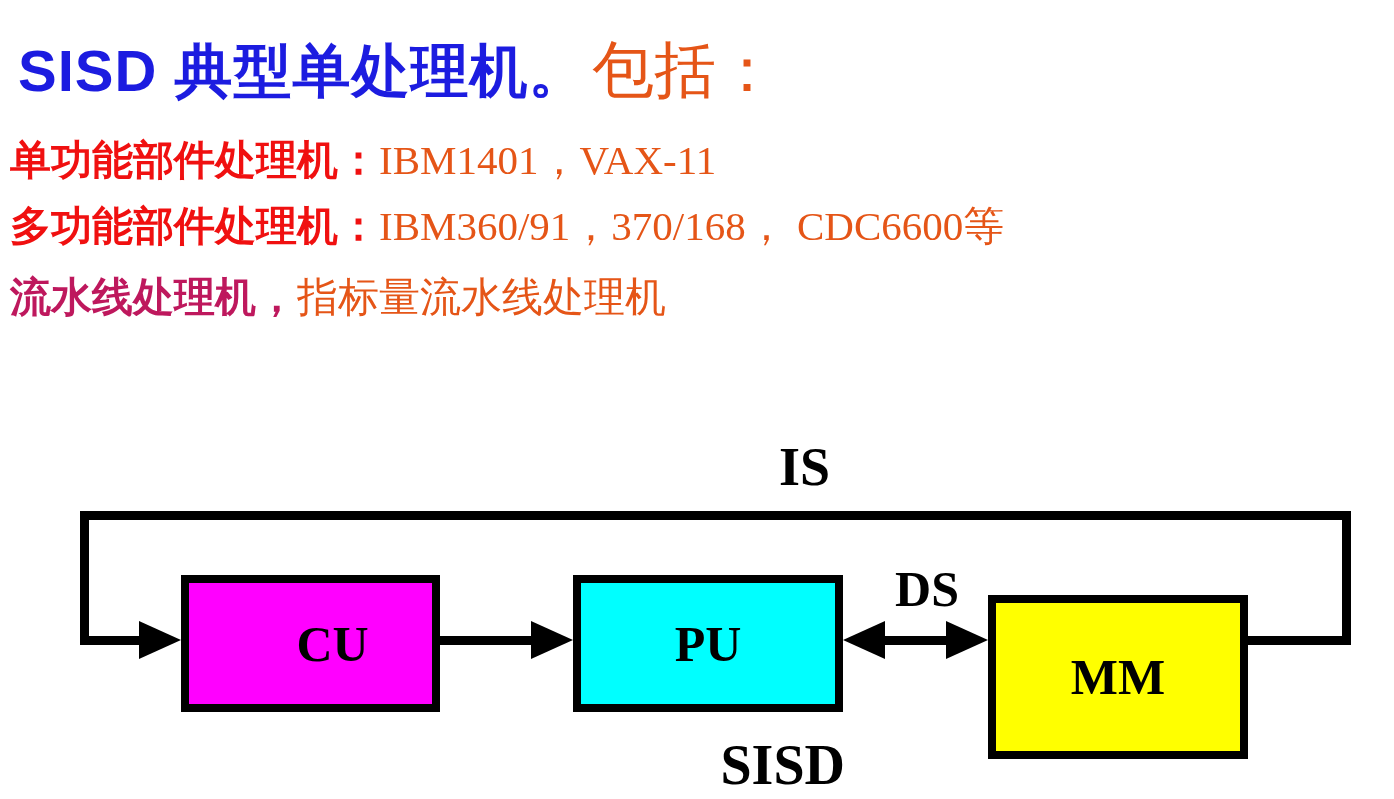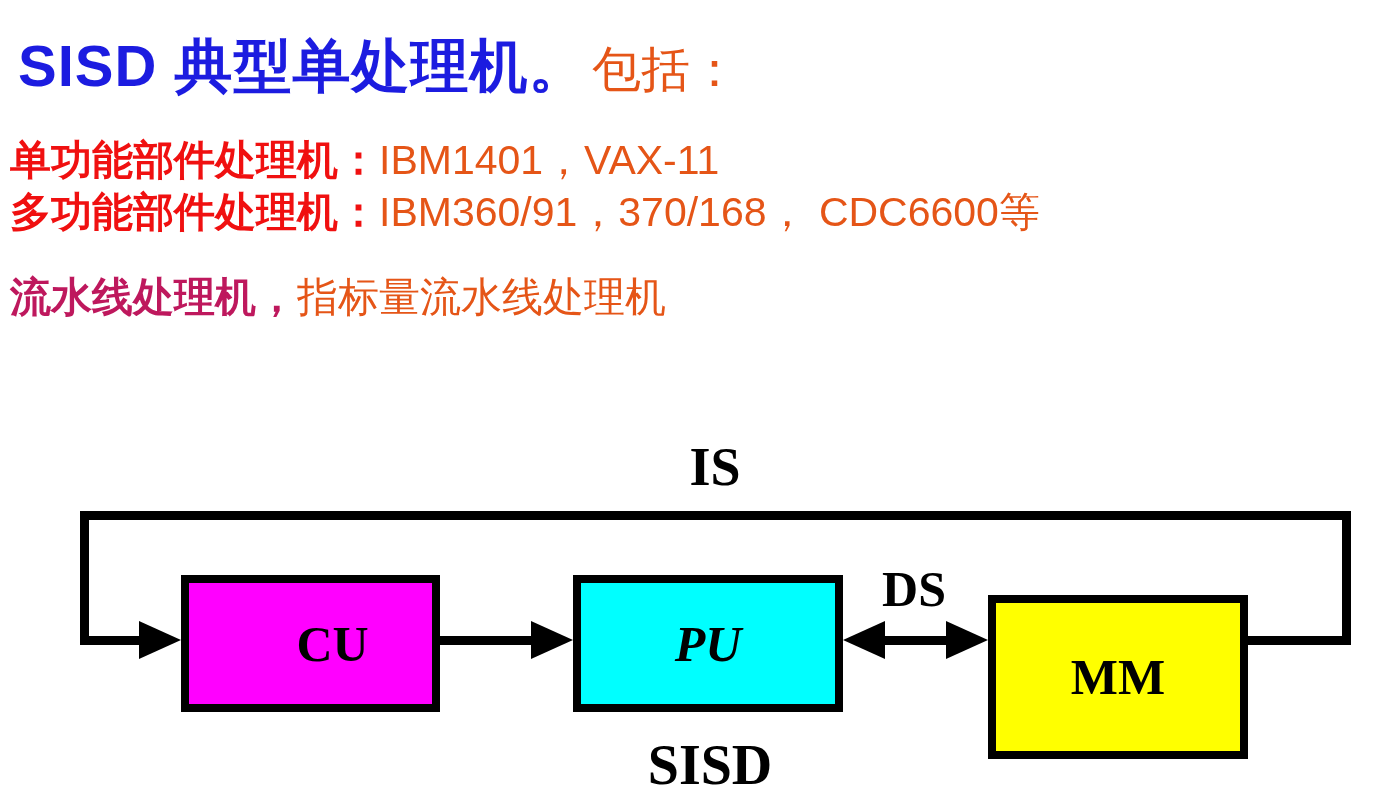--- a/index.html
+++ b/index.html
@@ -3,40 +3,40 @@
 <meta charset="utf-8">
 <style>
   html,body{margin:0;padding:0;}
   body{
     width:1394px;height:799px;background:#ffffff;position:relative;overflow:hidden;
     font-family:"Liberation Sans",sans-serif;
   }
   
   .title{position:absolute;left:18px;top:28px;white-space:nowrap;}
   .title .main{color:#1C1CE0;font-weight:bold;font-size:58px;letter-spacing:1px;}
-  .title .suffix{color:#E55517;font-size:49px;}
-  .textline{position:absolute;left:10px;white-space:nowrap;font-size:41px;}
+  .title .suffix{color:#E55517;font-size:62px;}
+  .textline{position:absolute;left:10px;white-space:nowrap;font-size:41px;font-family:Liberation Serif, serif;}
   .textline .head{font-weight:bold;}
-  .l1{top:133px;} .l2{top:185px;} .l3{top:270px;}
+  .l1{top:133px;} .l2{top:199px;} .l3{top:270px;}
   .red{color:#F01010;}
   .orangered{color:#be185d;}
   .orange{color:#E55517;}
   
   .dline{position:absolute;background:#000;}
   .ah-r{position:absolute;width:0;height:0;
         border-top:19px solid transparent;border-bottom:19px solid transparent;
         border-left:42px solid #000;}
   .ah-l{position:absolute;width:0;height:0;
         border-top:19px solid transparent;border-bottom:19px solid transparent;
         border-right:42px solid #000;}
   .block{position:absolute;border:8px solid #000;box-sizing:border-box;
          display:flex;align-items:center;justify-content:center;
          font-family:"Liberation Serif",serif;font-weight:bold;font-size:50px;color:#000;}
   .dlabel{position:absolute;font-family:"Liberation Serif",serif;font-weight:bold;
-          color:#000;text-align:center;}
+          color:#000;text-align:right;}
   #is-label{left:600px;top:436px;width:230px;font-size:54px;}
   #ds-label{left:869px;top:560px;width:90px;font-size:50px;}
   #sisd-label{left:575px;top:733px;width:270px;font-size:56px;}
   
   #bus-top{left:80px;top:511px;width:1271px;height:9px;}
   #bus-left{left:80px;top:511px;width:9px;height:134px;}
   #bus-right{left:1342px;top:511px;width:9px;height:134px;}
   
   #in-shaft{left:80px;top:636px;width:64px;height:9px;}
   #in-head{left:139px;top:621px;}
@@ -85,21 +85,21 @@
 <div class="dline" id="in-shaft"></div>
 <div class="ah-r" id="in-head"></div>
 
 <div class="block" id="cu-block" style="background: rgb(255, 0, 255); padding-left: 44px;">
   <span>CU</span>
 </div>
 
 <div class="dline" id="cupu-shaft"></div>
 <div class="ah-r" id="cupu-head"></div>
 
-<div class="block" id="pu-block" style="background: rgb(0, 255, 255); font-style: italic;">
+<div class="block" id="pu-block" style="background: rgb(0, 255, 255);">
   <span>PU</span>
 </div>
 
 <div class="dlabel" id="ds-label">DS</div>
 
 <div class="ah-l" id="dbl-head-left"></div>
 <div class="dline" id="dbl-shaft"></div>
 <div class="ah-r" id="dbl-head-right"></div>
 
 <div class="block" id="mm-block" style="background: rgb(255, 255, 0);">

